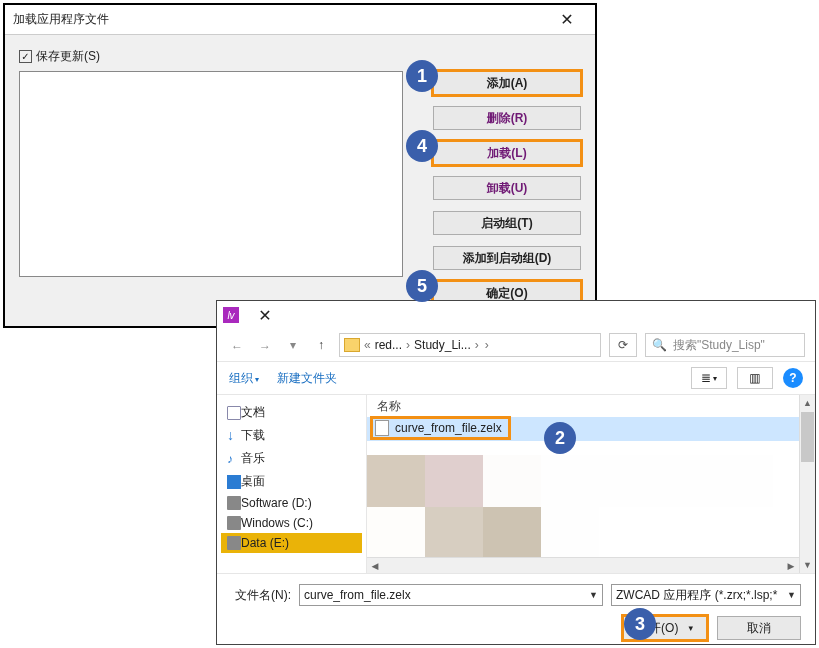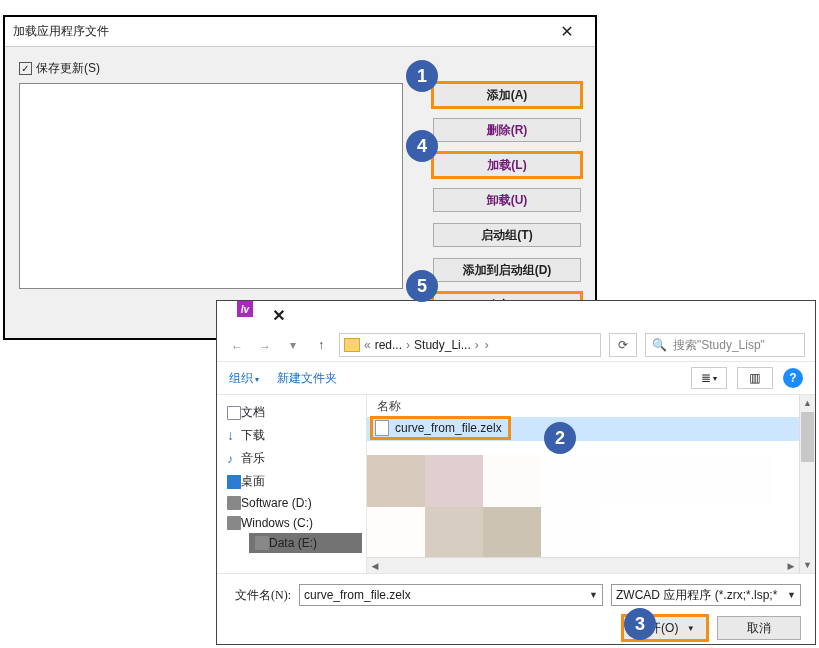--- a/index.html
+++ b/index.html
@@ -12,21 +12,21 @@
     height: 648px;
     position: relative;
     overflow: hidden;
     color: #222;
   }
 
   
   .load-dialog {
     position: absolute;
     left: 3px;
-    top: 15px;
+    top: 3px;
     width: 594px;
     height: 325px;
     border: 2px solid #000;
     background: #f0f0f0;
   }
   .load-titlebar {
     height: 30px;
     background: #fff;
     border-bottom: 1px solid #ccc;
     display: flex;
@@ -132,22 +132,22 @@
     left: 216px;
     top: 300px;
     width: 600px;
     height: 345px;
     border: 1px solid #444;
     background: #fff;
   }
   .open-titlebar {
     height: 28px;
     display: flex;
-    padding: 0 20px;
-    font-weight: bold;
+    align-items: center;
+    padding: 0 6px;
   }
   .open-titlebar .appicon {
     width: 16px; height: 16px; background: #a929bd;
     margin-right: 6px; display:flex; align-items:center; justify-content:center; color:#fff; font-size:10px; font-style:italic;
   }
   .open-titlebar .title { flex: 1; }
   .open-titlebar .close {
     width: 40px; height: 28px;
     display:flex; align-items:center; justify-content:center;
     font-size: 16px; cursor:pointer;
@@ -221,22 +221,21 @@
     padding: 6px 4px;
     overflow: hidden;
   }
   .tree-item {
     display: flex; align-items:center; 
     padding: 3px 6px;
     cursor:pointer;
     white-space: nowrap;
   }
   .tree-item.selected {
-    background: #737373;
-    margin-left: 28px;
+    background: #eab308;
   }
   .ticon { width:14px; height:14px; display:inline-block; }
   .ic-doc { background:#fff; border:1px solid #88a; border-radius:1px;}
   .ic-down { color:#2b7cd3; font-size:14px; line-height:12px;}
   .ic-music { color:#2b7cd3;}
   .ic-desk { background:#2b7cd3;}
   .ic-drive { background:#888; border-radius:1px;}
 
   .file-panel {
     flex: 1;
@@ -277,21 +276,21 @@
     width: 58px; height: 52px;
   }
 
   .open-bottom {
     border-top: 1px solid #e6e6e6;
     padding: 10px 14px 12px 14px;
   }
   .filerow {
     display:flex; align-items:center; gap:8px;
   }
-  .filerow .lbl { width:60px; text-align:right;font-family:Liberation Serif, serif;}
+  .filerow .lbl { width:60px; text-align:right;}
   .combo {
     height: 22px;
     border: 1px solid #999;
     background: #fff;
     display: flex;
     align-items: center;
     padding: 0 4px;
     cursor:pointer;
   }
   .combo .txt { flex:1; overflow:hidden; text-overflow:ellipsis; white-space:nowrap;}

